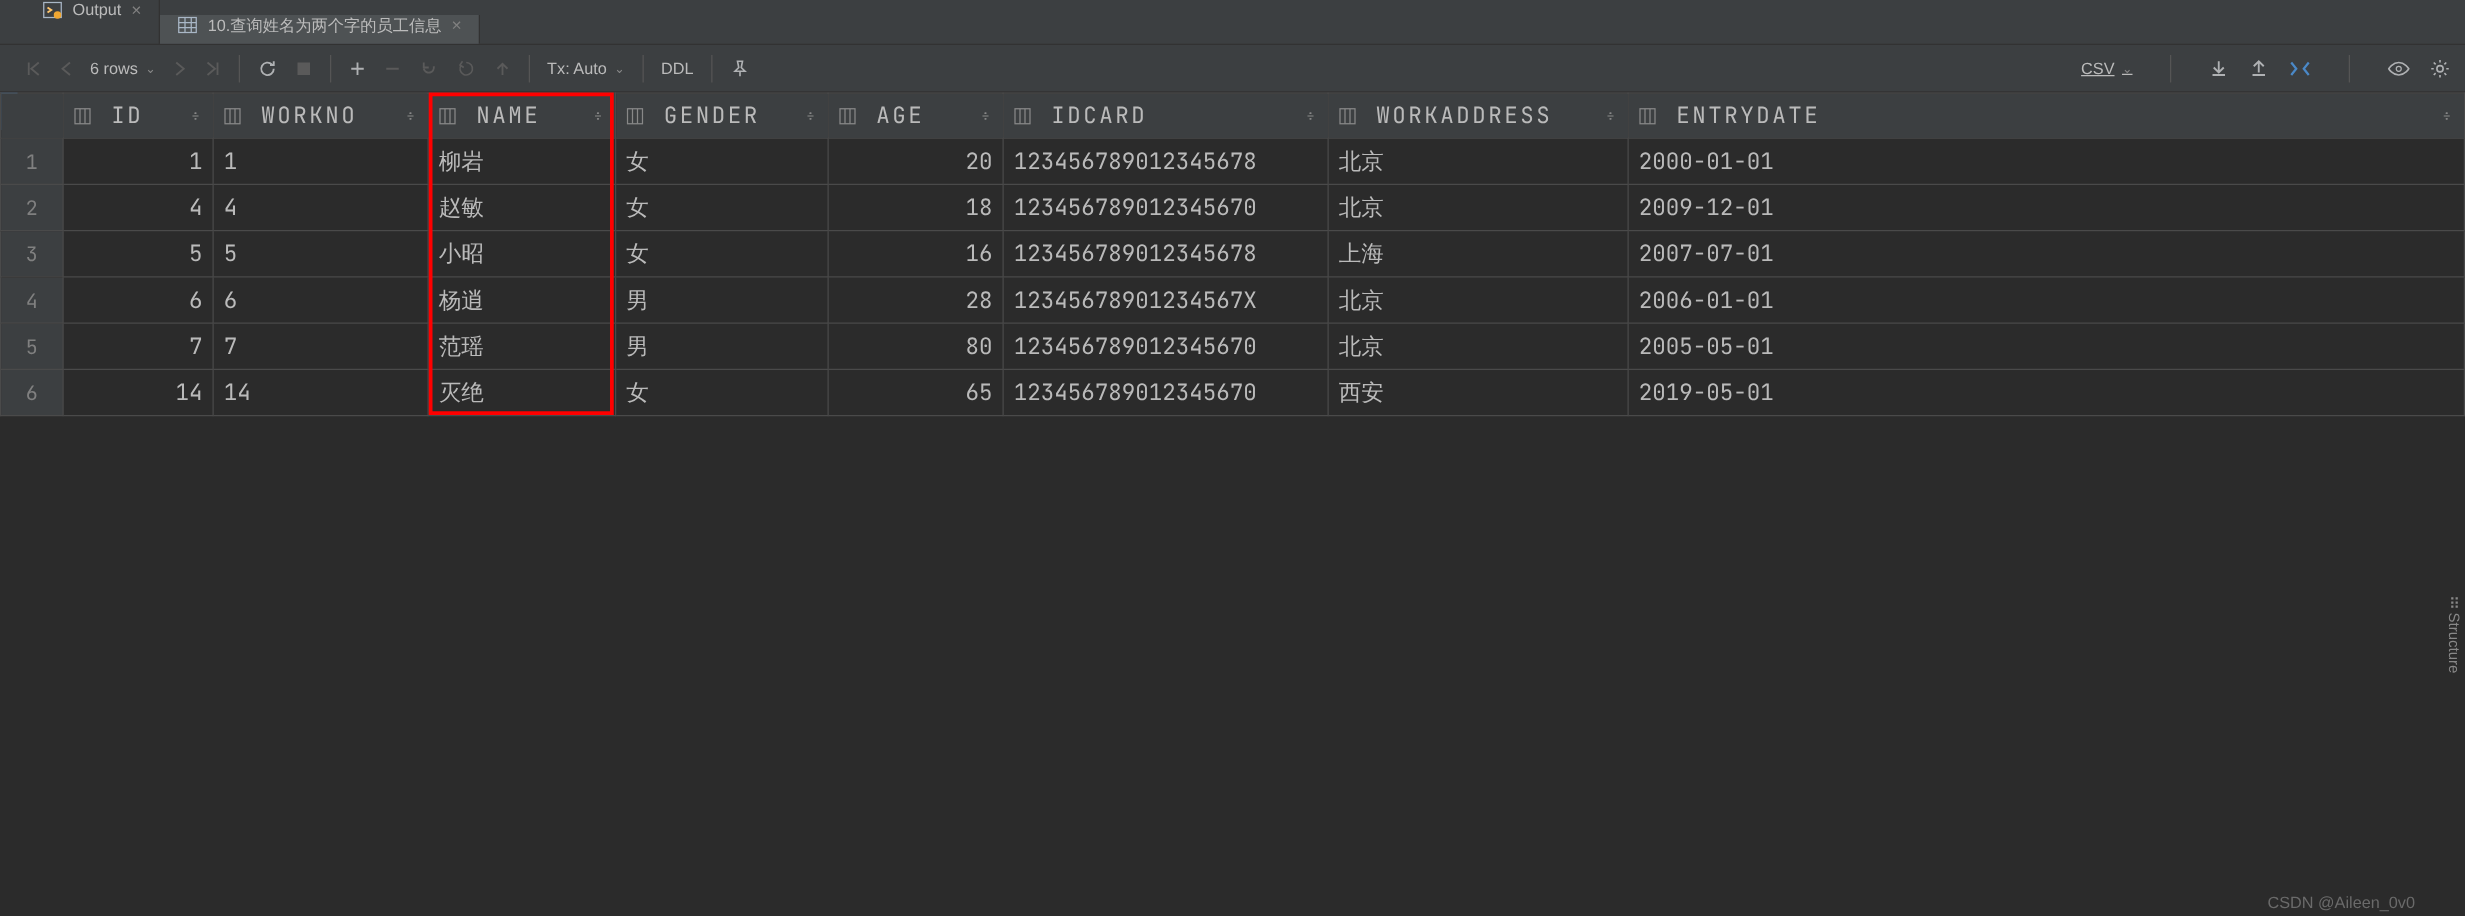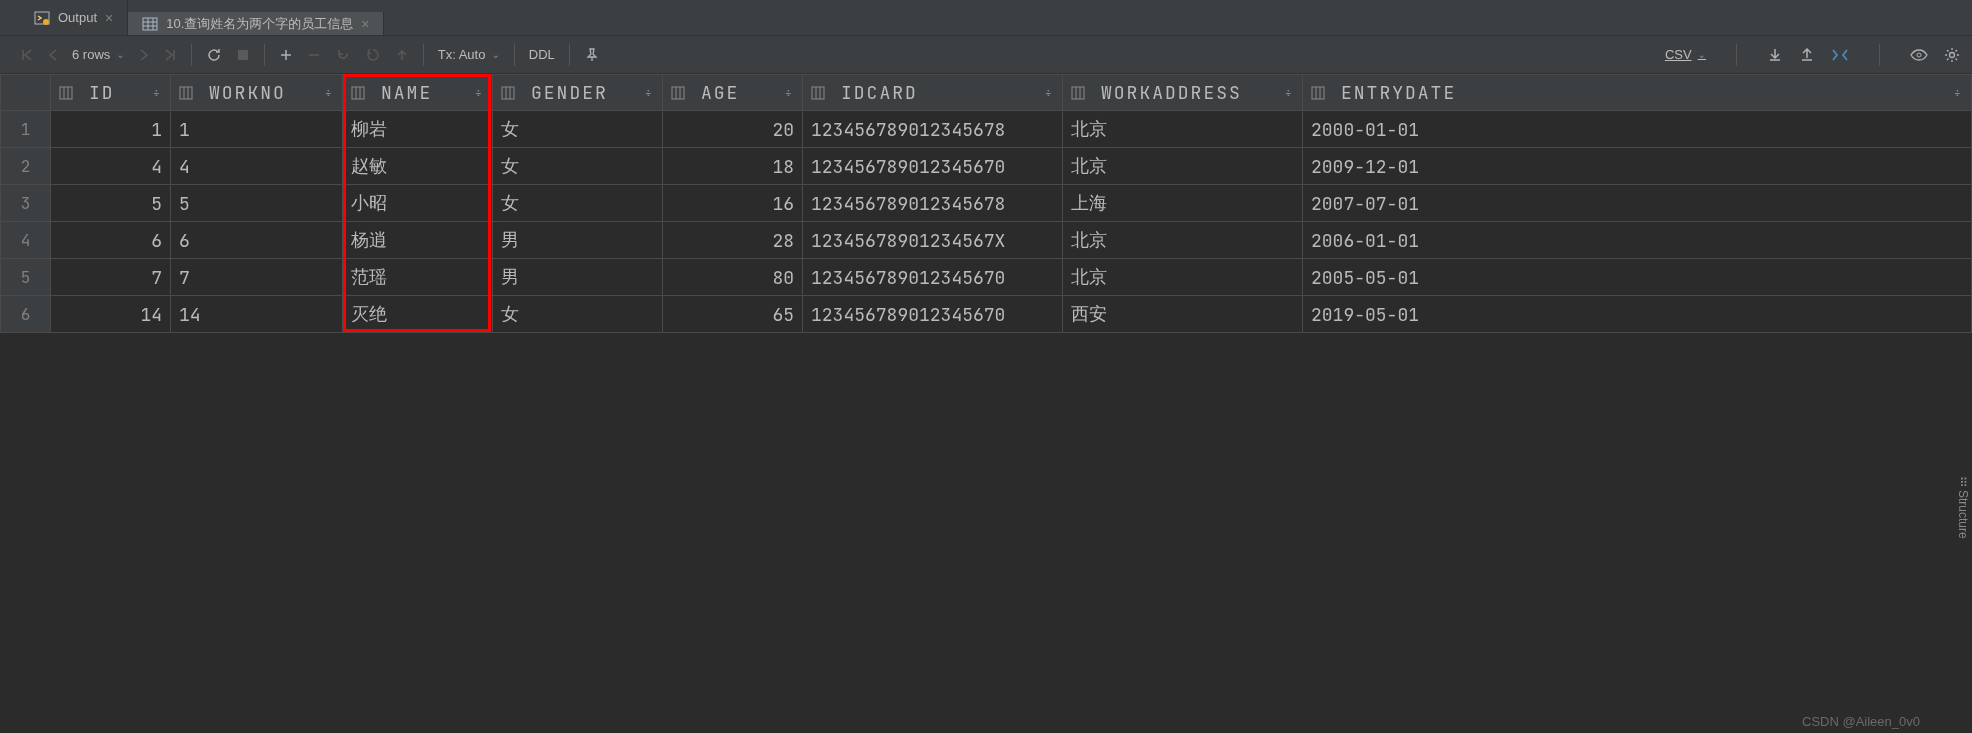--- a/index.html
+++ b/index.html
@@ -17,21 +17,21 @@
 
 .tabs {
   display: flex;
   background: #3c3f41;
   height: 36px;
   border-bottom: 1px solid #323232;
   padding-left: 20px;
 }
 .tab {
   display: flex;
-  align-items: center;
+  align-items: flex-start;
   padding: 0 14px;
   gap: 8px;
   color: #bbbbbb;
   cursor: pointer;
   border-right: 1px solid #323232;
 }
 .tab.active {
   background: #4e5254;
   margin-top: 12px;
 }
@@ -124,21 +124,21 @@
   color: #888;
 }
 .side-dots {
   position: absolute;
   right: 4px; top: 476px;
   color: #888;
   font-size: 12px;
 }
 .watermark {
   position: absolute;
-  right: 52px;
+  right: 40px;
   bottom: 4px;
   font-size: 13px;
   color: #6a6a6a;
 }
 svg { display: block; }
 </style>
 </head>
 <body>
 
 <div class="left-strip"></div>

